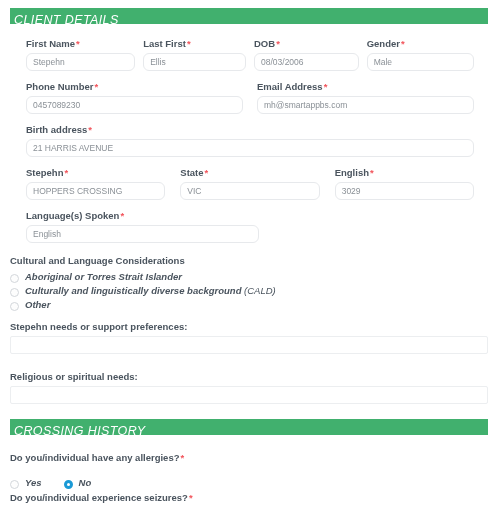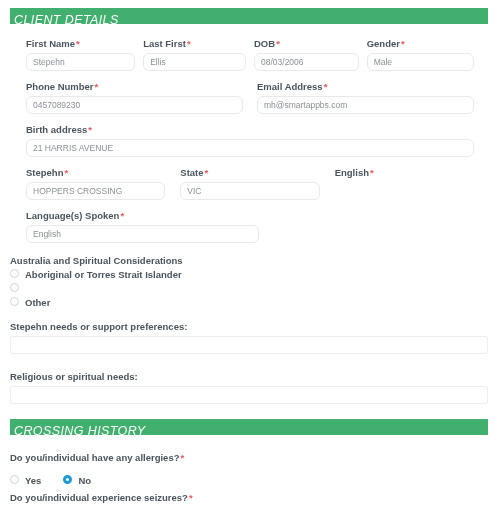--- a/index.html
+++ b/index.html
@@ -82,23 +82,24 @@
     color: #4a545e;
     line-height: 13px;
     padding: 0 10px;
     white-space: nowrap;
   }
 
   
   .radio-list { padding: 0 10px; }
   .radio-item {
     display: flex;
-    align-items: flex-start;
+    align-items: flex-end;
     height: 14px;
     margin: 0;
+    font-style: italic;
   }
   .radio-row {
     display: flex;
     align-items: center;
     padding: 0 10px;
     height: 15px;
   }
   .radio-row .radio-item { margin-right: 22px; margin-top: 16px; }
 
   .radio {
@@ -196,45 +197,47 @@
     <div class="field" style="width:150px;margin-right:15px">
       <div class="label"><span>Stepehn</span><span class="req">*</span></div>
       <input class="input" type="text" value="HOPPERS CROSSING" style="">
     </div>
     <div class="field" style="width:150px;margin-right:15px">
       <div class="label"><span>State</span><span class="req">*</span></div>
       <input class="input" type="text" value="VIC" style="">
     </div>
     <div class="field" style="width:150px">
       <div class="label"><span>English</span><span class="req">*</span></div>
+      <input class="input" type="text" value="3029" style="">
     </div>
   </div>
 
   <div style="height:10px"></div>
 
   <div class="row">
     <div class="field" style="width:233px">
       <div class="label"><span>Language(s) Spoken</span><span class="req">*</span></div>
       <input class="input" type="text" value="English" style="">
     </div>
   </div>
 
   <div style="height:11px"></div>
 
-  <div class="qlabel">Australia and Spiritual Considerations</div>
+  <div class="qlabel">Cultural and Language Considerations</div>
 
   <div style="height:2px"></div>
 
   <div class="radio-list">
     <div class="radio-item">
       <span class="radio"></span>
       <span class="radio-label">Aboriginal or Torres Strait Islander</span>
     </div>
     <div class="radio-item">
       <span class="radio"></span>
+      <span class="radio-label"><span>Culturally and linguistically diverse background </span><span class="sub">(CALD)</span></span>
     </div>
     <div class="radio-item">
       <span class="radio"></span>
       <span class="radio-label">Other</span>
     </div>
   </div>
 
   <div style="height:9px"></div>
 
   <div class="qlabel">Stepehn needs or support preferences:</div>

